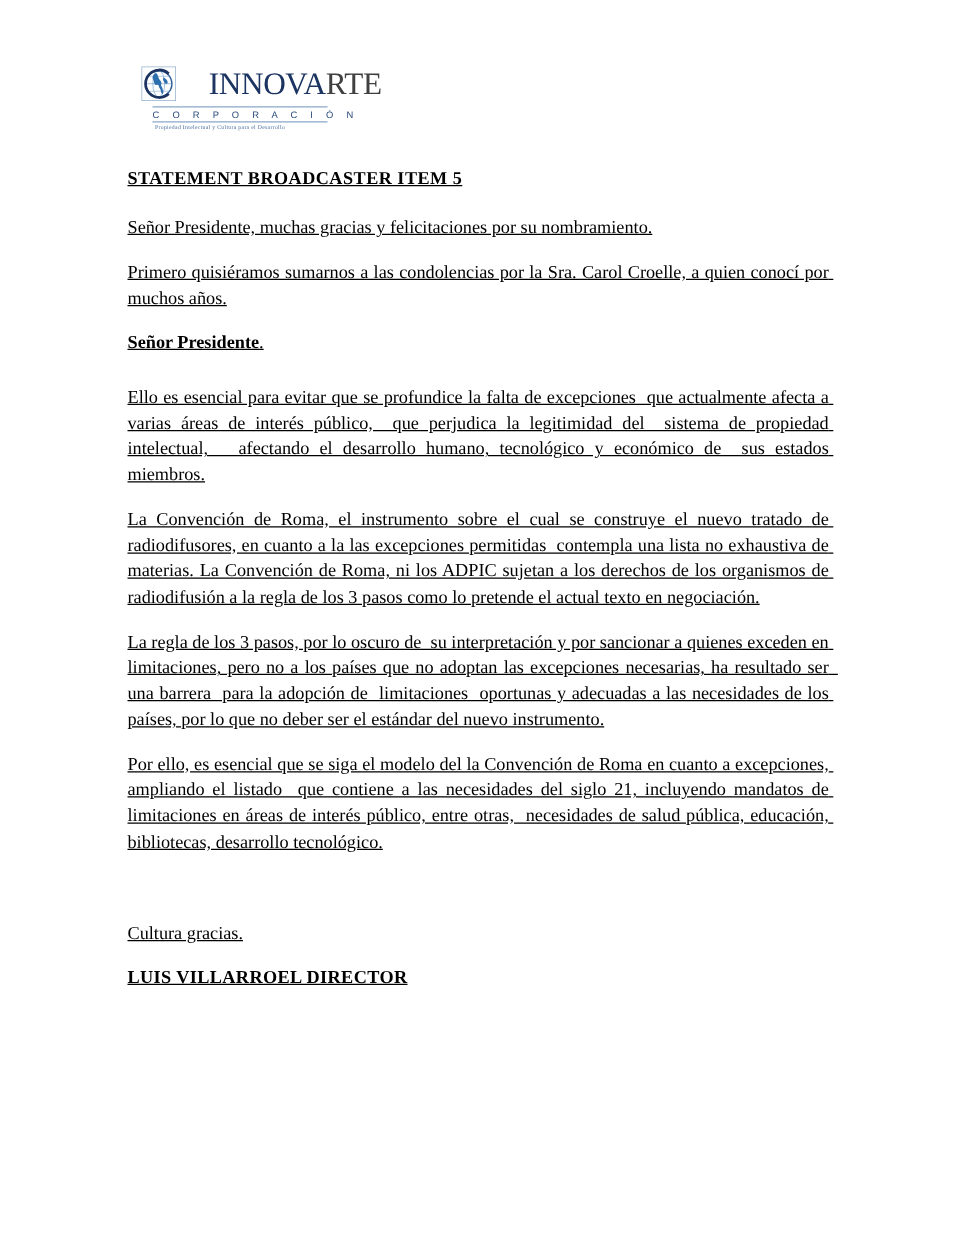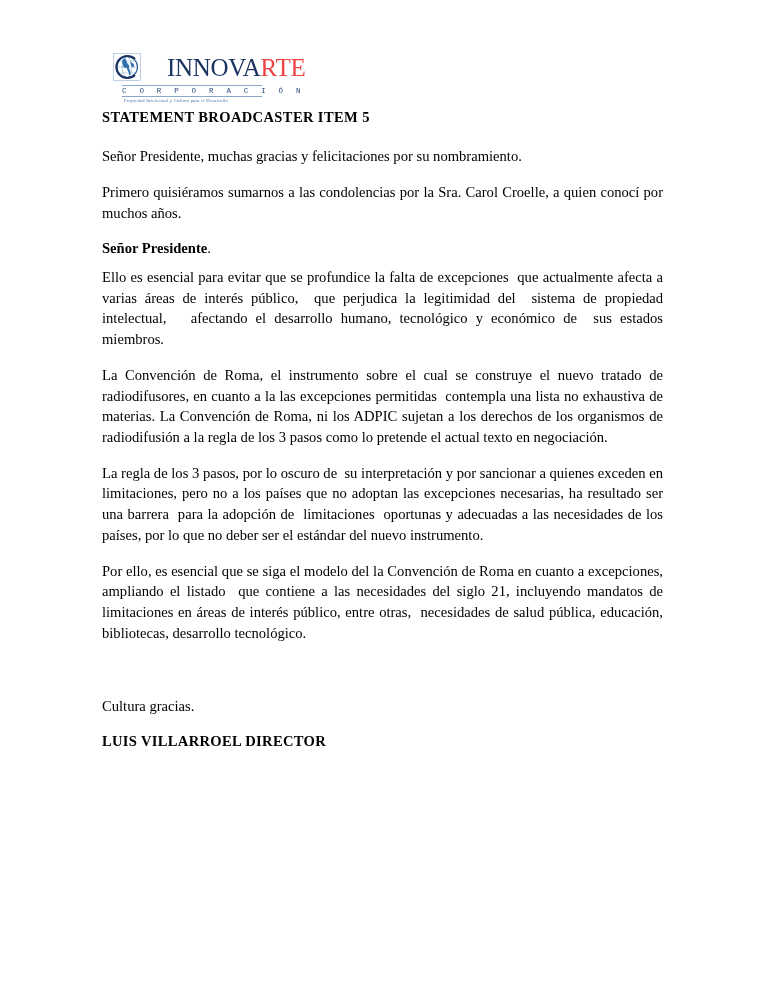--- a/index.html
+++ b/index.html
@@ -37,33 +37,33 @@
   }
   .wordmark {
     font-family: "Liberation Serif", "DejaVu Serif", serif;
     font-size: 25px;
     letter-spacing: -0.3px;
     line-height: 1;
     white-space: nowrap;
     font-weight: 400;
   }
   .wordmark .dark { color: #1c3461; padding-left: 29px; }
-  .wordmark .light { color: #ef4444; }
+  .wordmark .light { color: #404040; }
 
   .logo-rule {
     margin-top: 1px;
     margin-left: 10px;
     width: 140px;
     height: 1px;
     background: #8aa7c9;
   }
   .logo-corp {
     margin-left: 10px;
     margin-top: 1px;
-    font-family: Liberation Mono, monospace;
+    font-family: Liberation Sans, sans-serif;
     font-size: 7.5px;
     letter-spacing: 4.2px;
     color: #2b4a7a;
     white-space: nowrap;
   }
   .logo-rule2 {
     margin-left: 10px;
     margin-top: 1px;
     width: 140px;
     height: 1px;
@@ -76,43 +76,44 @@
     font-size: 4.6px;
     letter-spacing: 0.25px;
     color: #4a6fa0;
     white-space: nowrap;
   }
 
   
   .doc {
     position: absolute;
     left: 102px;
-    top: 108px;
+    top: 134px;
     width: 561px;
+    text-decoration: underline;
   }
   .doc-title {
     font-size: 14.5px;
     font-weight: bold;
     letter-spacing: 0.4px;
     margin: 0 0 16px 0;
     line-height: 1.25;
   }
   p.para {
     font-size: 14.6px;
     line-height: 1.42;
     margin: 0 0 15px 0;
     text-align: justify;
     text-justify: inter-word;
     white-space: pre-wrap;
   }
   p.para.nojust { text-align: left; margin-top: 20px; }
   p.salut {
     font-size: 14.6px;
     line-height: 1.42;
-    margin: 0 0 8px 0;
+    margin: 0 0 23px 0;
     text-align: left;
   }
   p.salut b { font-weight: bold; }
   .spacer-lg { height: 17px; }
   p.signature {
     font-size: 14.6px;
     font-weight: bold;
     letter-spacing: 0.3px;
     line-height: 1.42;
     margin: 0;

